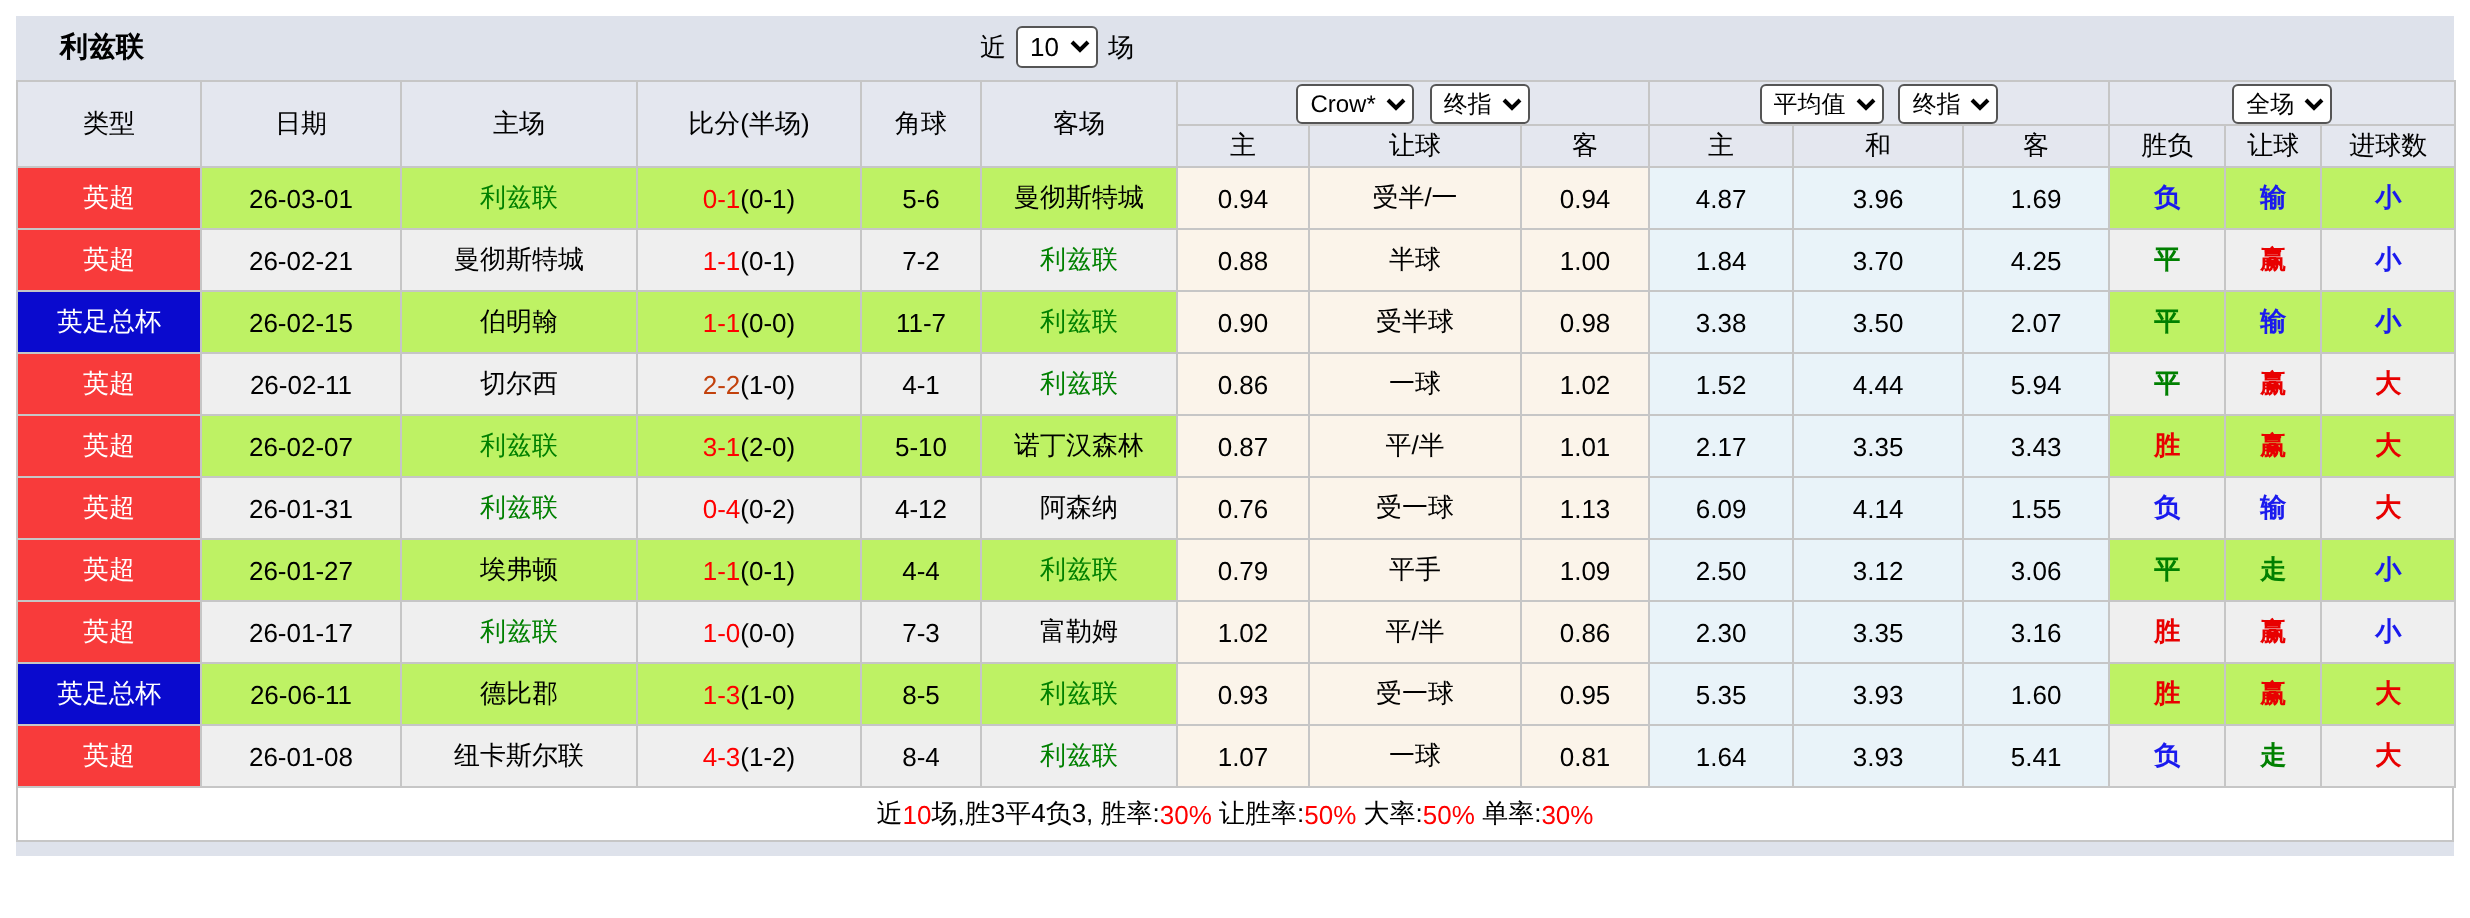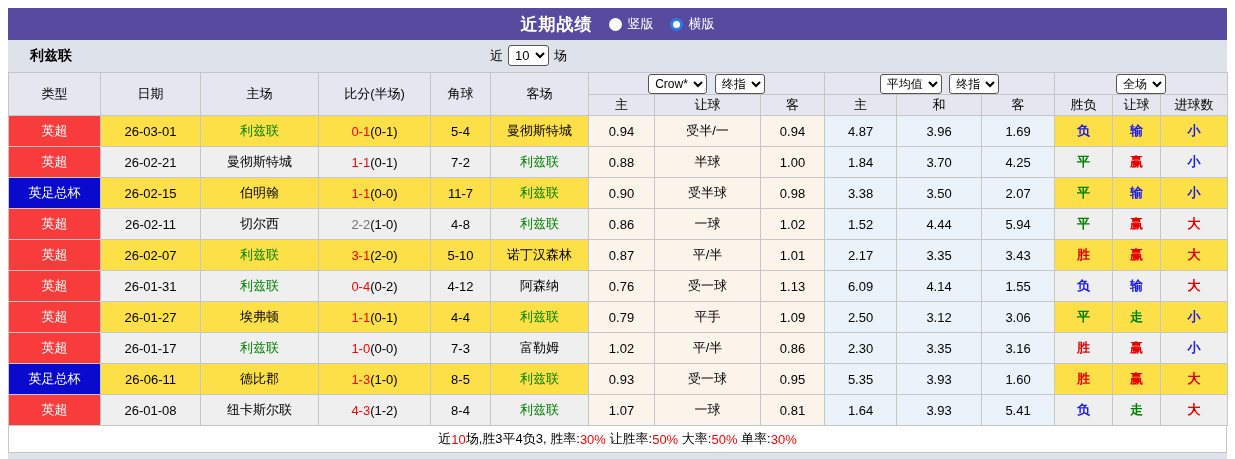--- a/index.html
+++ b/index.html
@@ -37,52 +37,41 @@
   table { border-collapse:collapse; table-layout:fixed; width:1219px; font-size:13px; color:#000; }
   th, td {
     border:1px solid #c6c6c6; text-align:center; padding:0;
     overflow:hidden; white-space:nowrap;
   }
   thead th { background:#e4e7ef; font-weight:normal; }
   thead tr.selrow th { height:22px; }
   thead tr.subrow th { height:21px; }
   thead select { height:20px; font-size:12px; margin:0 2px; }
   tbody td { height:31px; }
-  tbody tr.odd  td.base { background:#fde047; }
+  tbody tr.odd  td.base { background:#bef264; }
   tbody tr.even td.base { background:#efefef; }
   td.crow-cell { background:#fbf4ea; }
   td.avg-cell  { background:#e9f3f9; }
   td.type-cell { color:#fff; }
   .half-score { color:#000; }
   .res-char { font-weight:bold; }
 
   
   .summary {
     height:27px; border:1px solid #c6c6c6; border-top:none; background:#fff;
     display:flex; align-items:center; justify-content:center; font-size:13px;
   }
   .summary span { white-space:pre; }
   .bottom-strip { height:7px; background:#dee2eb; }
 </style>
 </head>
 <body>
 
 <div class="page">
 
-  <div class="titlebar">
-    <span class="title">近期战绩</span>
-    <span class="radio-opt">
-      <span class="radio-circle"></span>
-      <span>竖版</span>
-    </span>
-    <span class="radio-opt">
-      <span class="radio-circle checked"></span>
-      <span>横版</span>
-    </span>
-  </div>
 
   <div class="controlbar">
     <span class="team-name">利兹联</span>
     <div class="controls">
       <span>近</span>
       <select><option>10</option></select>
       <span>场</span>
     </div>
   </div>
 
@@ -135,21 +124,21 @@
         <th>让球</th>
         <th>进球数</th>
       </tr>
     </thead>
     <tbody id="rows-body">
         <tr class="odd">
           <td class="type-cell" style="background: rgb(248, 59, 59);">英超</td>
           <td class="base">26-03-01</td>
           <td class="base" style="color: rgb(0, 128, 0);">利兹联</td>
           <td class="base"><span style="color: rgb(255, 0, 0);">0-1</span><span class="half-score">(0-1)</span></td>
-          <td class="base">5-4</td>
+          <td class="base">5-6</td>
           <td class="base">曼彻斯特城</td>
           <td class="crow-cell">0.94</td>
           <td class="crow-cell">受半/一</td>
           <td class="crow-cell">0.94</td>
           <td class="avg-cell">4.87</td>
           <td class="avg-cell">3.96</td>
           <td class="avg-cell">1.69</td>
           <td class="base"><span class="res-char" style="color: rgb(26, 26, 238);">负</span></td>
           <td class="base"><span class="res-char" style="color: rgb(26, 26, 238);">输</span></td>
           <td class="base"><span class="res-char" style="color: rgb(26, 26, 238);">小</span></td>
@@ -185,22 +174,22 @@
           <td class="avg-cell">3.50</td>
           <td class="avg-cell">2.07</td>
           <td class="base"><span class="res-char" style="color: rgb(0, 128, 0);">平</span></td>
           <td class="base"><span class="res-char" style="color: rgb(26, 26, 238);">输</span></td>
           <td class="base"><span class="res-char" style="color: rgb(26, 26, 238);">小</span></td>
         </tr>
         <tr class="even">
           <td class="type-cell" style="background: rgb(248, 59, 59);">英超</td>
           <td class="base">26-02-11</td>
           <td class="base">切尔西</td>
-          <td class="base"><span style="color: #737373;">2-2</span><span class="half-score">(1-0)</span></td>
-          <td class="base">4-8</td>
+          <td class="base"><span style="color: #c2410c;">2-2</span><span class="half-score">(1-0)</span></td>
+          <td class="base">4-1</td>
           <td class="base" style="color: rgb(0, 128, 0);">利兹联</td>
           <td class="crow-cell">0.86</td>
           <td class="crow-cell">一球</td>
           <td class="crow-cell">1.02</td>
           <td class="avg-cell">1.52</td>
           <td class="avg-cell">4.44</td>
           <td class="avg-cell">5.94</td>
           <td class="base"><span class="res-char" style="color: rgb(0, 128, 0);">平</span></td>
           <td class="base"><span class="res-char" style="color: rgb(232, 0, 0);">赢</span></td>
           <td class="base"><span class="res-char" style="color: rgb(232, 0, 0);">大</span></td>

